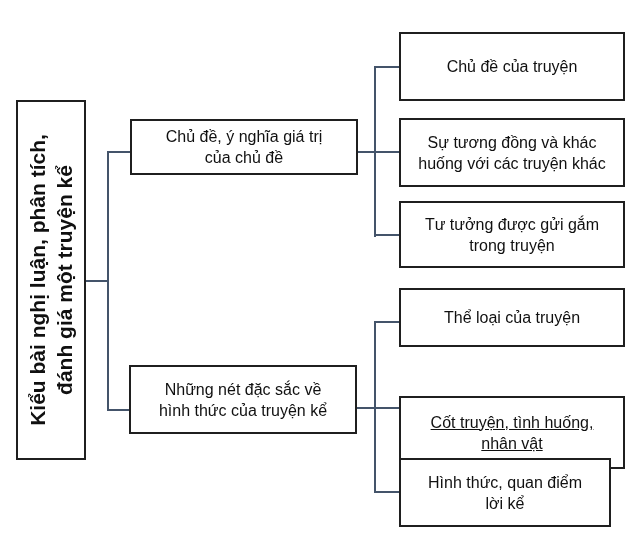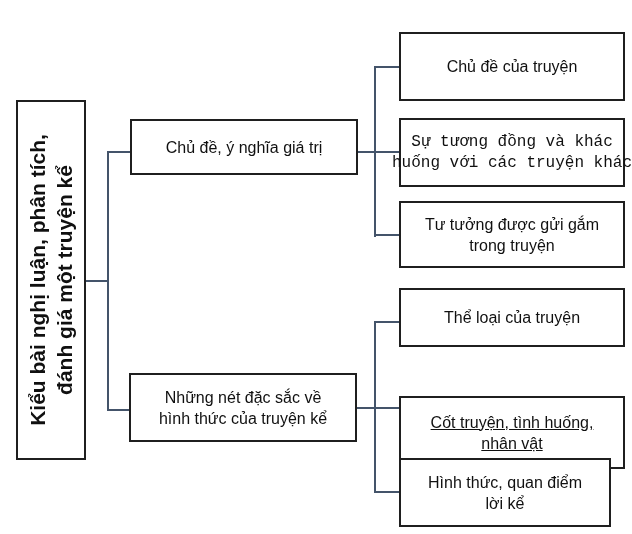--- a/index.html
+++ b/index.html
@@ -43,23 +43,23 @@
     display: flex;
     flex-direction: column;
     align-items: center;
     justify-content: center;
     text-align: center;
     font-size: 21px;
     line-height: 27px;
     font-weight: 700;
   }
   .branch-1 { left: 130px; top: 119px; width: 228px; height: 56px; }
-  .branch-2 { left: 129px; top: 373px; width: 228px; height: 69px; }
+  .branch-2 { left: 129px; top: 365px; width: 228px; height: 69px; }
   .leaf-1 { left: 399px; top: 32px;  width: 226px; height: 69px; }
-  .leaf-2 { left: 399px; top: 118px; width: 226px; height: 69px; font-family: Liberation Mono, monospace; }
+  .leaf-2 { left: 399px; top: 118px; width: 226px; height: 69px; }
   .leaf-3 { left: 399px; top: 201px; width: 226px; height: 67px; }
   .leaf-4 { left: 399px; top: 288px; width: 226px; height: 59px; }
   .leaf-5 { left: 399px; top: 396px; width: 226px; height: 73px; text-decoration: underline; }
   .leaf-6 { left: 399px; top: 458px; width: 212px; height: 69px; }
   .line {
     position: absolute;
     background: #44546A;
     z-index: 1;
   }
   .h { height: 2px; }
@@ -72,20 +72,21 @@
 
   <div class="node root-node">
     <div class="root-inner">
       <span class="ln">Kiểu bài nghị luận, phân tích,</span>
       <span class="ln">đánh giá một truyện kể</span>
     </div>
   </div>
 
   <div class="node branch-1">
     <span class="ln">Chủ đề, ý nghĩa giá trị</span>
+    <span class="ln">của chủ đề</span>
   </div>
   <div class="node branch-2">
     <span class="ln">Những nét đặc sắc về</span>
     <span class="ln">hình thức của truyện kể</span>
   </div>
 
   <div class="node leaf-1">
     <span class="ln">Chủ đề của truyện</span>
   </div>
   <div class="node leaf-2">

